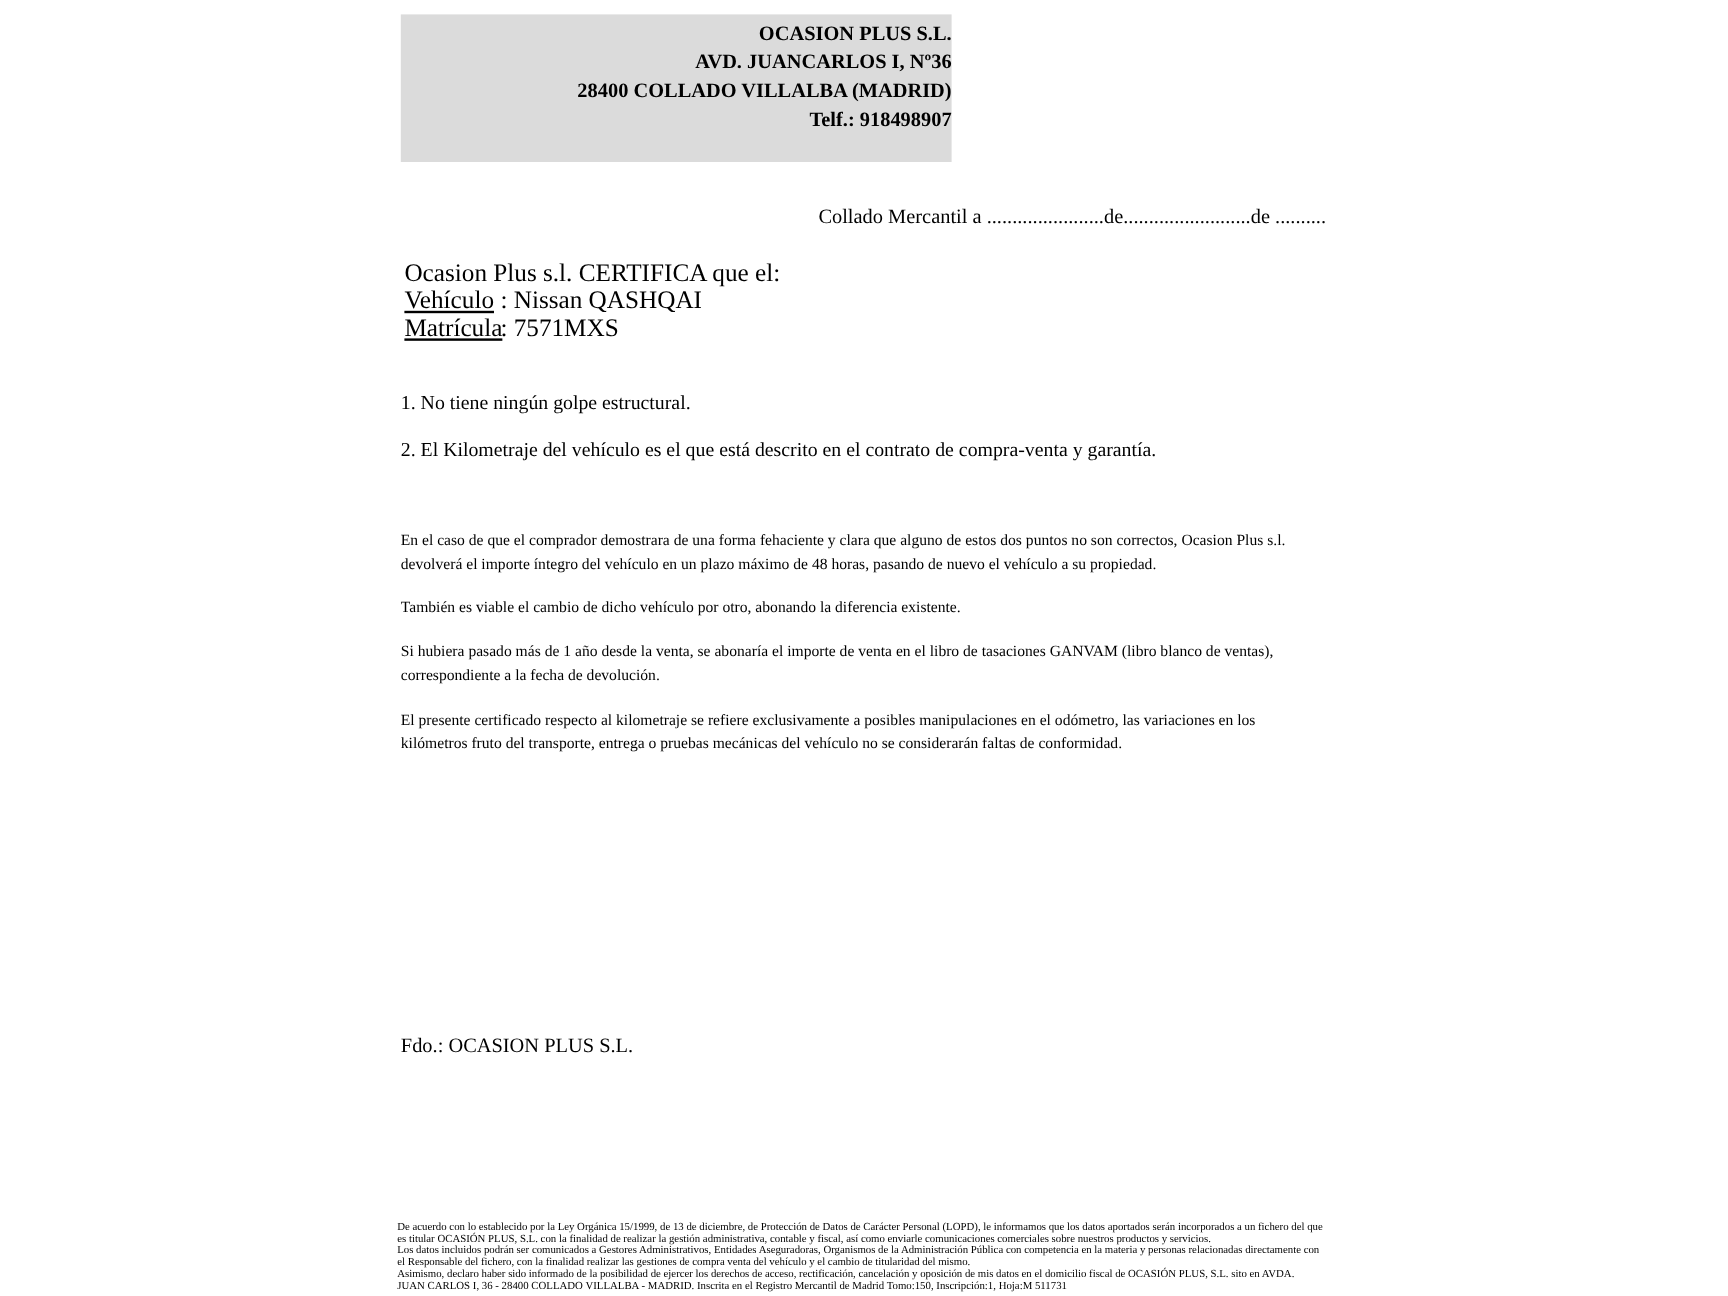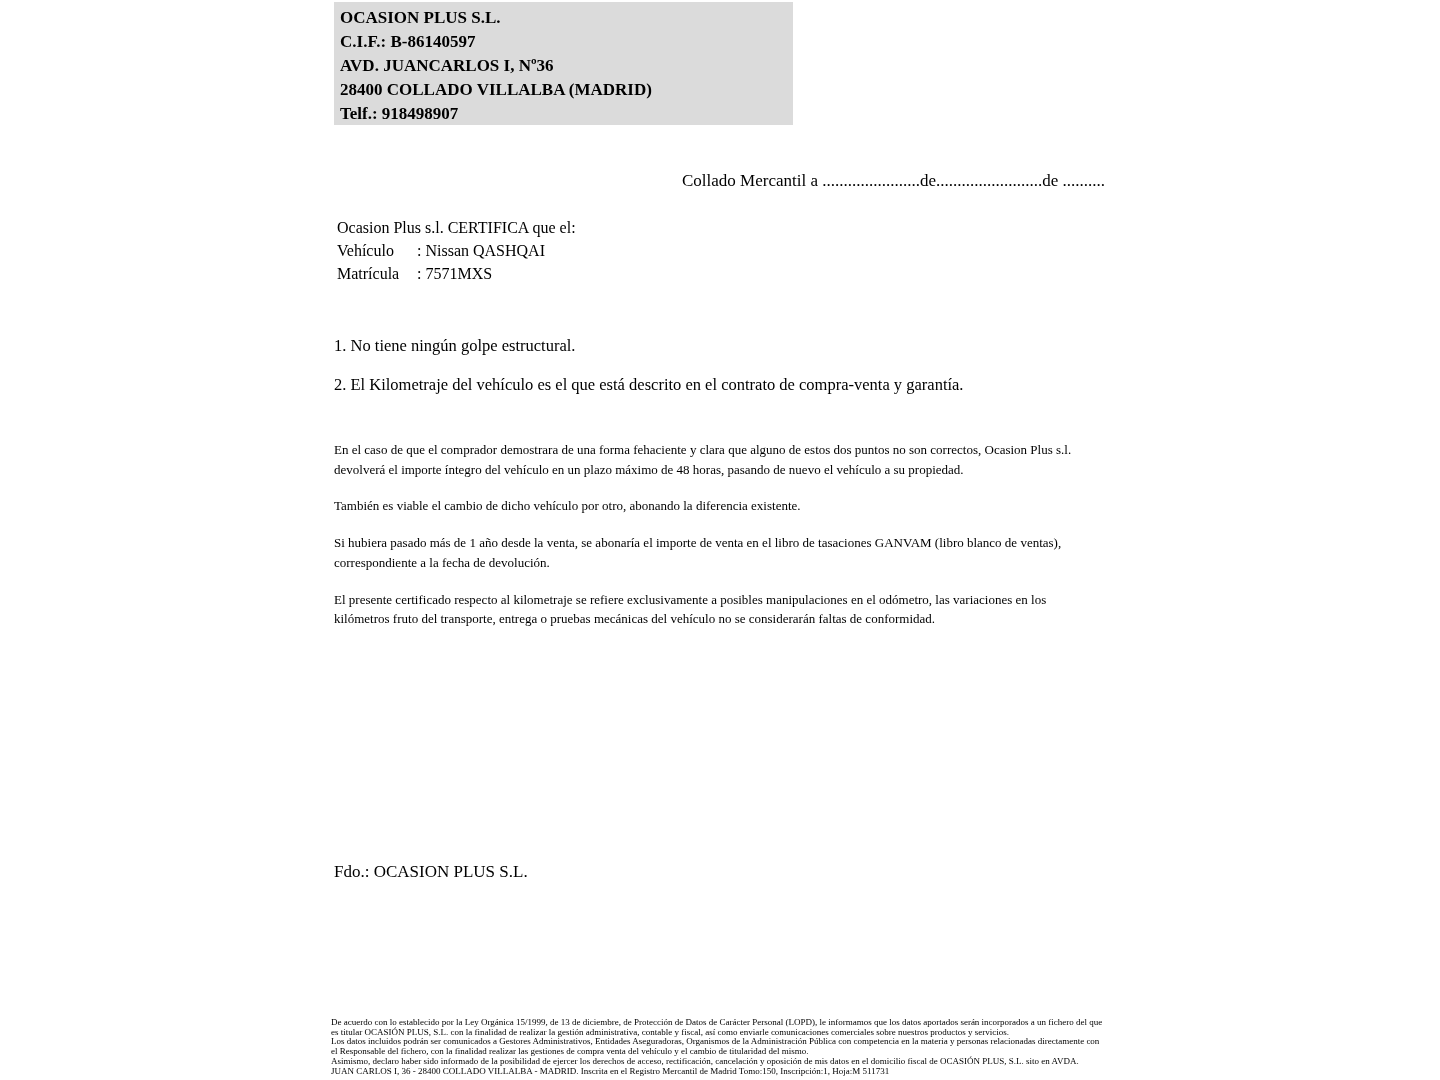--- a/index.html
+++ b/index.html
@@ -14,56 +14,57 @@
   }
   .page {
     position: absolute;
     left: 0; top: 0;
     width: 1440px; height: 1080px;
     background: #ffffff;
   }
   
   .header-box {
     position: absolute;
-    left: 334px; top: 2px;
+    left: 334px; top: 12px;
     width: 459px; height: 123px;
     background: #dbdbdb;
     padding: 4px 0 0 6px;
+    text-align: right;
   }
   .header-box .hline {
     font-size: 17px;
     font-weight: bold;
     line-height: 24px;
     white-space: nowrap;
   }
   
   .date-line {
     position: absolute;
     left: 682px; top: 171px;
     font-size: 17px;
     white-space: nowrap;
   }
   
   .cert-block {
     position: absolute;
     left: 337px; top: 216px;
-    font-size: 16px;
+    font-size: 21px;
     line-height: 23px;
   }
   .cert-row { line-height: 23px; white-space: nowrap; }
   .label-col { display: inline-block; width: 80px; }
-  .label-col .u { }
+  .label-col .u { text-decoration: underline; }
   
   .points {
     position: absolute;
     left: 334px; top: 326px;
     width: 760px;
     font-size: 16.5px;
   }
-  .points p { margin: 10px 0 19px 0; line-height: 19.5px; }
+  .points p { margin: 0 0 19px 0; line-height: 19.5px; }
   
   .paragraphs {
     position: absolute;
     left: 334px; top: 440px;
     width: 760px;
     font-size: 13px;
   }
   .paragraphs p { margin: 0 0 17px 0; line-height: 19.7px; }
   
   .signature {
@@ -81,21 +82,20 @@
   }
   .legal p { margin: 0; }
 </style>
 </head>
 <body>
 
 <div class="page">
 
   <div class="header-box">
     <div class="hline">OCASION PLUS S.L.</div>
-    <div class="hline">C.I.F.: B-86140597</div>
     <div class="hline">AVD. JUANCARLOS I, Nº36</div>
     <div class="hline">28400 COLLADO VILLALBA (MADRID)</div>
     <div class="hline">Telf.: 918498907</div>
   </div>
 
   <div class="date-line">Collado Mercantil a .......................de.........................de ..........</div>
 
   <div class="cert-block">
     <div class="cert-row">Ocasion Plus s.l. CERTIFICA que el:</div>
     <div class="cert-row">

